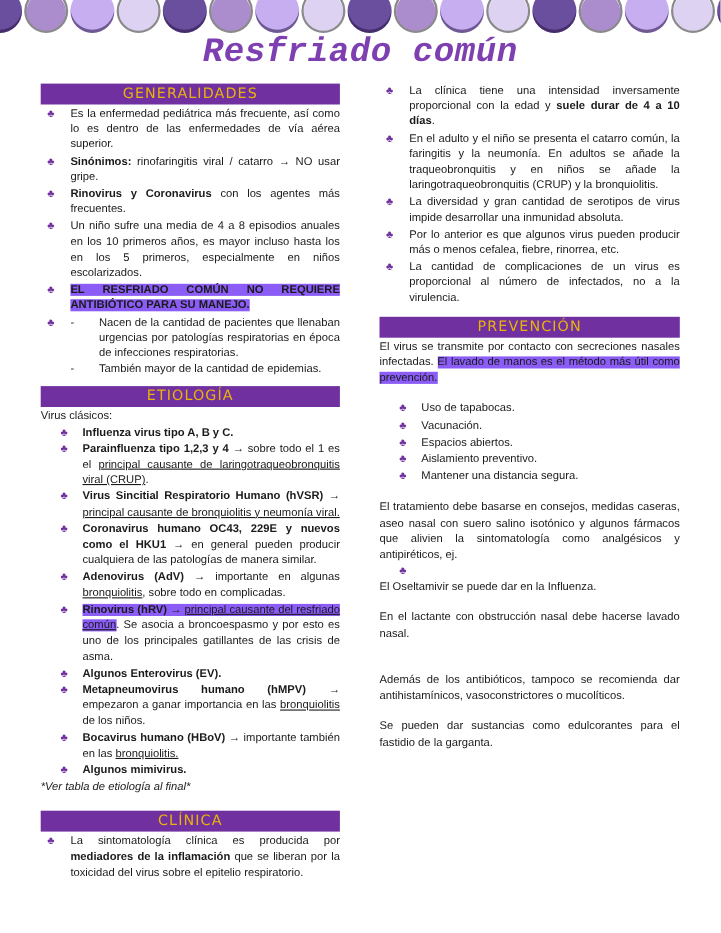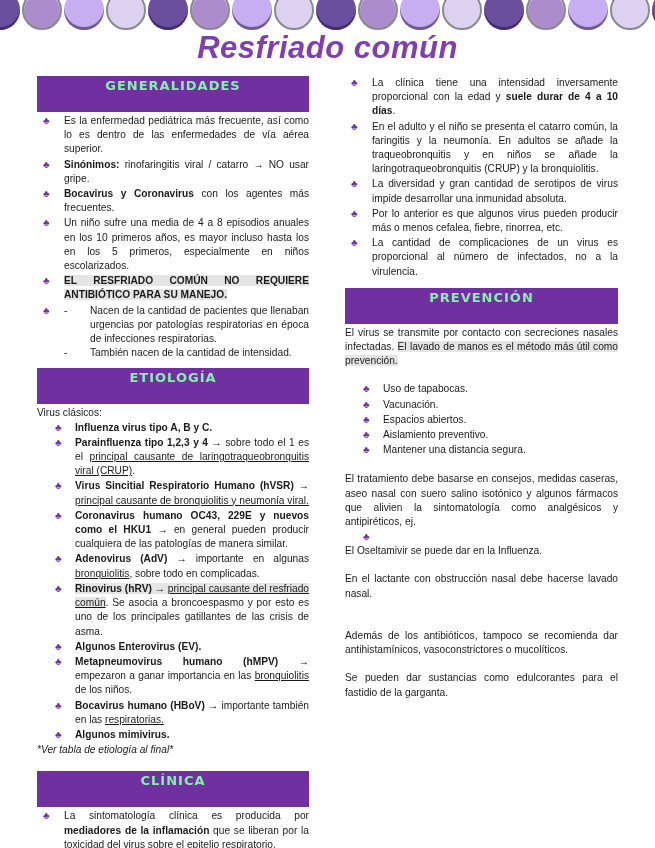--- a/index.html
+++ b/index.html
@@ -4,39 +4,39 @@
 <style>
   * { box-sizing: border-box; margin: 0; padding: 0; }
   html, body { width: 655px; height: 848px; background: #ffffff; overflow: hidden; }
   body { font-family: "Liberation Sans", sans-serif; color: #1a1a1a; position: relative; }
 
   .circles { position: absolute; top: -10px; left: -20px; height: 40px; width: 720px; display: flex; }
   .circle { width: 40px; height: 40px; border-radius: 50%; margin-right: 0px; position: relative; flex: 0 0 auto; }
   .circle.outlined { border: 2px solid #8a8a8a; box-shadow: 0 1px 0 #ffffff inset; }
 
   .title { position: absolute; top: 30px; left: 0; width: 655px; text-align: center;
-           font-family: Liberation Sans, sans-serif; font-style: italic; font-size: 31px; color: #7e3fb0; letter-spacing: 0.5px; }
+           font-family: Liberation Mono, monospace; font-style: italic; font-size: 31px; color: #7e3fb0; letter-spacing: 0.5px; }
 
   .col { position: absolute; font-size: 10.2px; line-height: 14.2px; }
   .col.left { left: 37px; top: 76px; width: 272px; }
   .col.right { left: 345px; top: 76px; width: 273px; }
 
-  .section-header { background: #7030a0; color: #86efac; text-align: center; font-family: "DejaVu Sans", sans-serif;
-                    font-weight: bold; font-size: 13px; letter-spacing: 1px; height: 36px; line-height: 19px; margin-bottom: 2px; text-transform: uppercase; }
+  .section-header { background: #7030a0; color: #eab308; text-align: center; font-family: "DejaVu Sans", sans-serif;
+                    font-weight: normal; font-size: 13px; letter-spacing: 1px; height: 19px; line-height: 19px; margin-bottom: 2px; text-transform: uppercase; }
 
   ul.bul { list-style: none; }
   ul.bul > li { position: relative; padding-left: 27px; text-align: justify; margin-bottom: 1px; }
   ul.bul > li .blt { position: absolute; left: 6px; top: 0; color: #7030a0; font-size: 10px; }
   ul.bul.indent > li { padding-left: 38px; }
   ul.bul.indent > li .blt { left: 18px; }
   ul.dash { list-style: none; margin-left: 27px; }
   ul.dash > li { position: relative; padding-left: 26px; text-align: justify; }
   ul.dash > li .blt { position: absolute; left: 0; top: 0; }
 
-  .hl { background: #e5e5e5; }
+  .hl { background: #8b5cf6; }
   b { font-weight: bold; }
   u { text-decoration: underline; }
   p { text-align: justify; }
   .note { font-style: italic; margin-bottom: 14px; }
   .gap { height: 14px; }
   .gap-sm { height: 8px; }
 </style>
 </head>
 <body>
 
@@ -61,44 +61,44 @@
   </div>
 
 <h1 class="title">Resfriado común</h1>
 
 <div class="col left">
 
   <div class="section-header">GENERALIDADES</div>
   <ul class="bul">
     <li><span class="blt">♣</span><span>Es la enfermedad pediátrica más frecuente, así como lo es dentro de las enfermedades de vía aérea superior.</span></li>
     <li><span class="blt">♣</span><b>Sinónimos:</b><span> rinofaringitis viral / catarro → NO usar gripe.</span></li>
-    <li><span class="blt">♣</span><b>Bocavirus y Coronavirus</b><span> con los agentes más frecuentes.</span></li>
+    <li><span class="blt">♣</span><b>Rinovirus y Coronavirus</b><span> con los agentes más frecuentes.</span></li>
     <li><span class="blt">♣</span><span>Un niño sufre una media de 4 a 8 episodios anuales en los 10 primeros años, es mayor incluso hasta los en los 5 primeros, especialmente en niños escolarizados.</span></li>
     <li><span class="blt">♣</span><b class="hl">EL RESFRIADO COMÚN NO REQUIERE ANTIBIÓTICO PARA SU MANEJO.</b></li>
     <li><span class="blt">♣</span></li>
   </ul>
   <ul class="dash">
     <li><span class="blt">-</span><span>Nacen de la cantidad de pacientes que llenaban urgencias por patologías respiratorias en época de infecciones respiratorias.</span></li>
-    <li><span class="blt">-</span><span>También nacen de la cantidad de intensidad.</span></li>
+    <li><span class="blt">-</span><span>También mayor de la cantidad de epidemias.</span></li>
   </ul>
 
   <div class="gap-sm"></div>
 
   <div class="section-header">ETIOLOGÍA</div>
   <div>Virus clásicos:</div>
   <ul class="bul indent">
     <li><span class="blt">♣</span><b>Influenza virus tipo A, B y C.</b></li>
     <li><span class="blt">♣</span><b>Parainfluenza tipo 1,2,3 y 4</b><span> → sobre todo el 1 es el </span><u>principal causante de laringotraqueobronquitis viral (CRUP)</u><span>.</span></li>
     <li><span class="blt">♣</span><b>Virus Sincitial Respiratorio Humano (hVSR)</b><span> → </span><u>principal causante de bronquiolitis y neumonía viral.</u></li>
     <li><span class="blt">♣</span><b>Coronavirus humano OC43, 229E y nuevos como el HKU1</b><span> → en general pueden producir cualquiera de las patologías de manera similar.</span></li>
     <li><span class="blt">♣</span><b>Adenovirus (AdV)</b><span> → importante en algunas </span><u>bronquiolitis</u><span>, sobre todo en complicadas.</span></li>
     <li><span class="blt">♣</span><span class="hl"><b>Rinovirus (hRV)</b><span> → </span><u>principal causante del resfriado común</u></span><span>. Se asocia a broncoespasmo y por esto es uno de los principales gatillantes de las crisis de asma.</span></li>
     <li><span class="blt">♣</span><b>Algunos Enterovirus (EV).</b></li>
     <li><span class="blt">♣</span><b>Metapneumovirus humano (hMPV)</b><span> → empezaron a ganar importancia en las </span><u>bronquiolitis</u><span> de los niños.</span></li>
-    <li><span class="blt">♣</span><b>Bocavirus humano (HBoV)</b><span> → importante también en las </span><u>respiratorias.</u></li>
+    <li><span class="blt">♣</span><b>Bocavirus humano (HBoV)</b><span> → importante también en las </span><u>bronquiolitis.</u></li>
     <li><span class="blt">♣</span><b>Algunos mimivirus.</b></li>
   </ul>
   <div class="note">*Ver tabla de etiología al final*</div>
 
   <div class="section-header">CLÍNICA</div>
   <ul class="bul">
     <li><span class="blt">♣</span><span>La sintomatología clínica es producida por </span><b>mediadores de la inflamación</b><span> que se liberan por la toxicidad del virus sobre el epitelio respiratorio.</span></li>
   </ul>
 </div>
 

